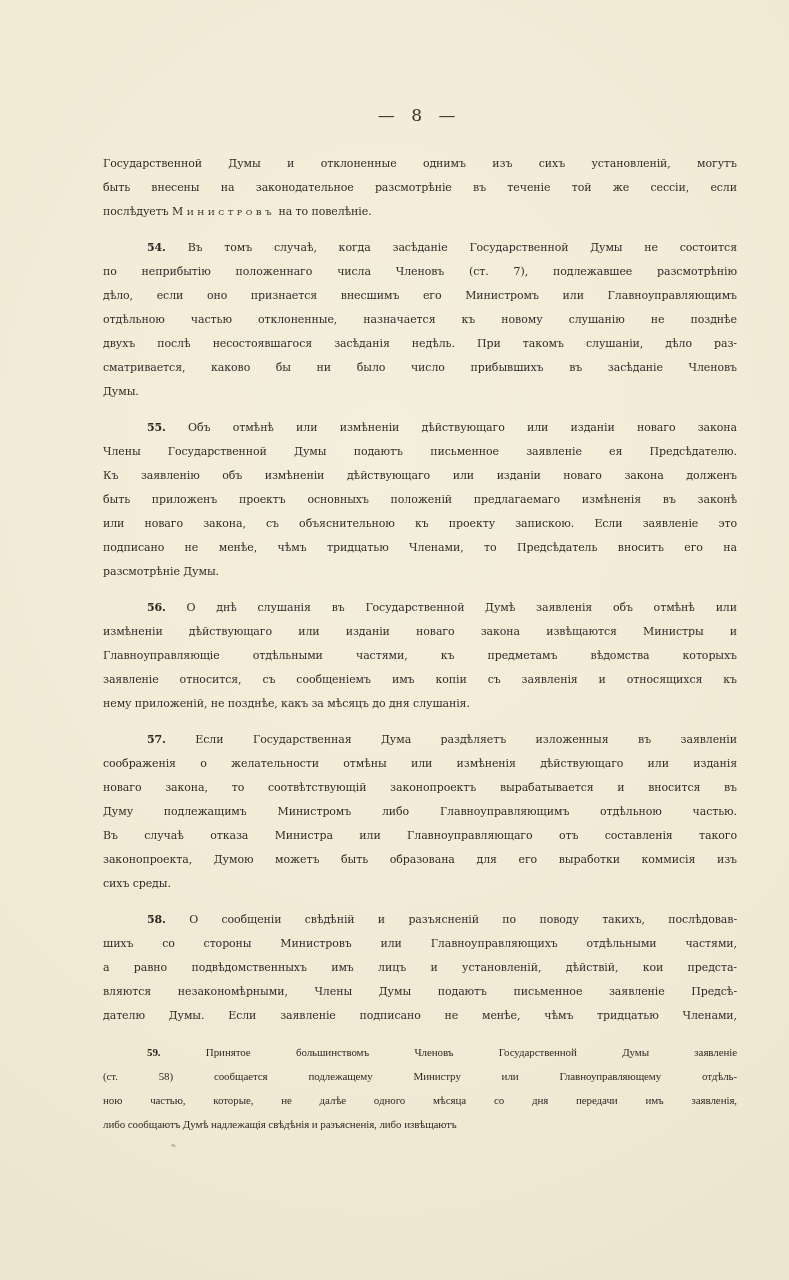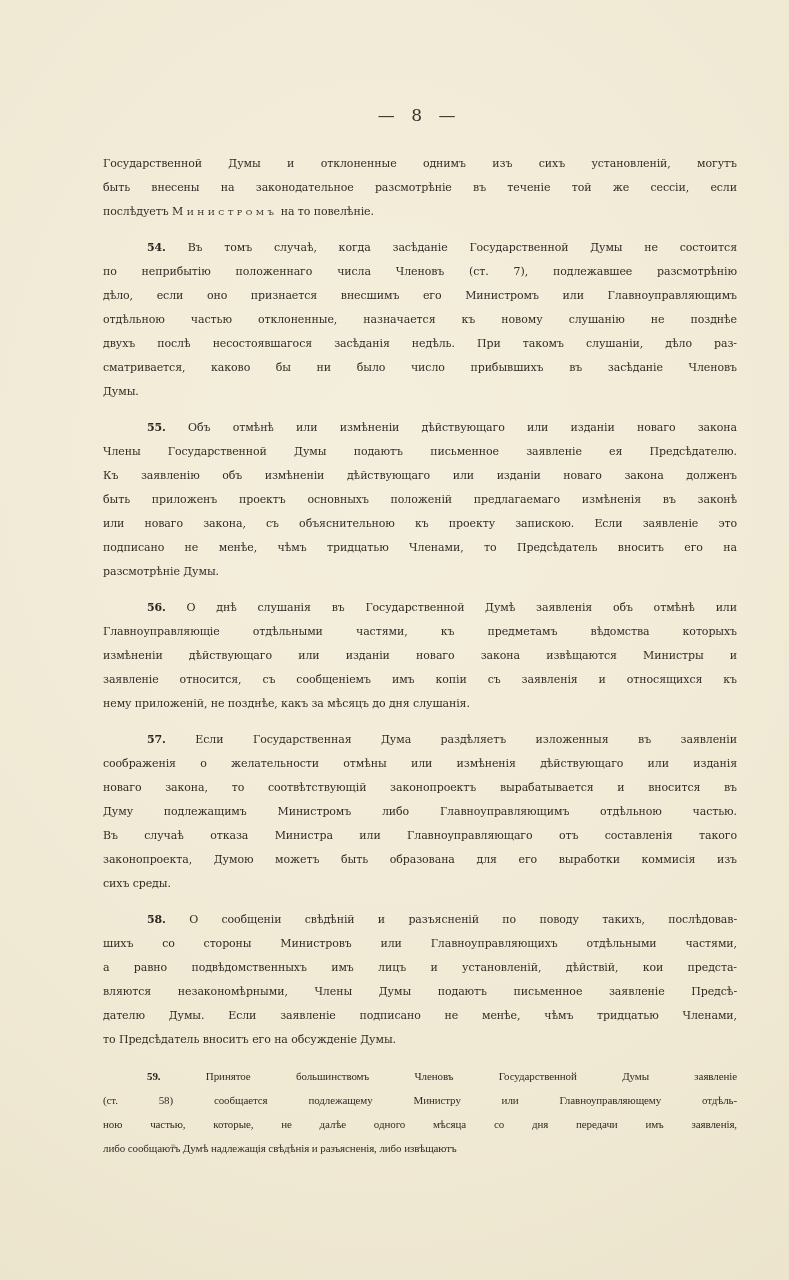--- a/index.html
+++ b/index.html
@@ -69,21 +69,21 @@
 </style>
 </head>
 <body>
 
 <div class="page">
   <div class="page-number">— 8 —</div>
   <div class="text-block" id="text-block">
       <div class="para">
         <div class="line">Государственной Думы и отклоненные однимъ изъ  сихъ  установленій,  могутъ</div>
         <div class="line">быть внесены на законодательное  разсмотрѣніе  въ  теченіе той же  сессіи,  если</div>
-        <div class="line last">послѣдуетъ <span class="smallcaps">Министромъ</span> на то повелѣніе.</div>
+        <div class="line last">послѣдуетъ <span class="smallcaps">Министровъ</span> на то повелѣніе.</div>
       </div>
       <div class="para">
         <div class="line first"><b>54.</b> Въ  томъ  случаѣ,  когда  засѣданіе  Государственной  Думы не  состоится</div>
         <div class="line">по неприбытію  положеннаго  числа  Членовъ  (ст.  7),  подлежавшее  разсмотрѣнію</div>
         <div class="line">дѣло,  если  оно  признается  внесшимъ  его  Министромъ  или  Главноуправляющимъ</div>
         <div class="line">отдѣльною  частью  отклоненные,  назначается  къ  новому  слушанію  не  позднѣе</div>
         <div class="line">двухъ послѣ  несостоявшагося  засѣданія  недѣль.  При  такомъ  слушаніи, дѣло раз-</div>
         <div class="line">сматривается,  каково  бы  ни  было  число  прибывшихъ  въ  засѣданіе  Членовъ</div>
         <div class="line last">Думы.</div>
       </div>
@@ -91,41 +91,40 @@
         <div class="line first"><b>55.</b> Объ  отмѣнѣ  или  измѣненіи  дѣйствующаго  или изданіи  новаго  закона</div>
         <div class="line">Члены  Государственной  Думы  подаютъ  письменное  заявленіе  ея  Предсѣдателю.</div>
         <div class="line">Къ  заявленію  объ  измѣненіи  дѣйствующаго  или  изданіи  новаго  закона долженъ</div>
         <div class="line">быть приложенъ проектъ основныхъ положеній предлагаемаго измѣненія въ законѣ</div>
         <div class="line">или  новаго  закона,  съ  объяснительною  къ  проекту запискою. Если  заявленіе это</div>
         <div class="line">подписано  не  менѣе,  чѣмъ  тридцатью  Членами,  то  Предсѣдатель  вноситъ  его на</div>
         <div class="line last">разсмотрѣніе  Думы.</div>
       </div>
       <div class="para">
         <div class="line first"><b>56.</b> О  днѣ  слушанія  въ  Государственной  Думѣ  заявленія  объ  отмѣнѣ  или</div>
+        <div class="line">измѣненіи  дѣйствующаго  или  изданіи  новаго  закона  извѣщаются  Министры  и</div>
         <div class="line">Главноуправляющіе  отдѣльными  частями,  къ  предметамъ  вѣдомства  которыхъ</div>
-        <div class="line">измѣненіи  дѣйствующаго  или  изданіи  новаго  закона  извѣщаются  Министры  и</div>
         <div class="line">заявленіе  относится,  съ  сообщеніемъ  имъ  копіи  съ  заявленія  и  относящихся  къ</div>
         <div class="line last">нему  приложеній,  не  позднѣе,  какъ  за  мѣсяцъ  до  дня  слушанія.</div>
       </div>
       <div class="para">
         <div class="line first"><b>57.</b> Если  Государственная  Дума  раздѣляетъ  изложенныя  въ  заявленіи</div>
         <div class="line">соображенія  о  желательности  отмѣны  или  измѣненія  дѣйствующаго  или  изданія</div>
         <div class="line">новаго  закона,  то соотвѣтствующій  законопроектъ  вырабатывается  и  вносится  въ</div>
         <div class="line">Думу  подлежащимъ  Министромъ  либо  Главноуправляющимъ  отдѣльною  частью.</div>
         <div class="line">Въ  случаѣ  отказа  Министра  или  Главноуправляющаго  отъ  составленія  такого</div>
         <div class="line">законопроекта,  Думою  можетъ  быть  образована  для  его  выработки  коммисія  изъ</div>
         <div class="line last">сихъ  среды.</div>
       </div>
       <div class="para">
         <div class="line first"><b>58.</b> О  сообщеніи  свѣдѣній  и  разъясненій  по  поводу  такихъ,  послѣдовав-</div>
         <div class="line">шихъ  со  стороны  Министровъ  или  Главноуправляющихъ  отдѣльными  частями,</div>
         <div class="line">а  равно  подвѣдомственныхъ  имъ  лицъ  и  установленій,  дѣйствій,  кои  предста-</div>
         <div class="line">вляются  незакономѣрными,  Члены  Думы  подаютъ  письменное  заявленіе  Предсѣ-</div>
         <div class="line">дателю  Думы.  Если  заявленіе  подписано  не  менѣе,  чѣмъ  тридцатью  Членами,</div>
-        <div class="line last">то  Предсѣдатель  вноситъ  его  на  обсужденіе  Думы.</div>
       </div>
       <div class="para">
         <div class="line first"><b>59.</b> Принятое  большинствомъ  Членовъ  Государственной  Думы  заявленіе</div>
         <div class="line">(ст.  58)  сообщается  подлежащему  Министру  или  Главноуправляющему  отдѣль-</div>
         <div class="line">ною  частью,  которые,  не  далѣе  одного  мѣсяца  со  дня  передачи  имъ  заявленія,</div>
         <div class="line last">либо  сообщаютъ  Думѣ  надлежащія  свѣдѣнія  и  разъясненія,  либо  извѣщаютъ</div>
       </div>
     </div>
   <div class="speck"></div>
 </div>

